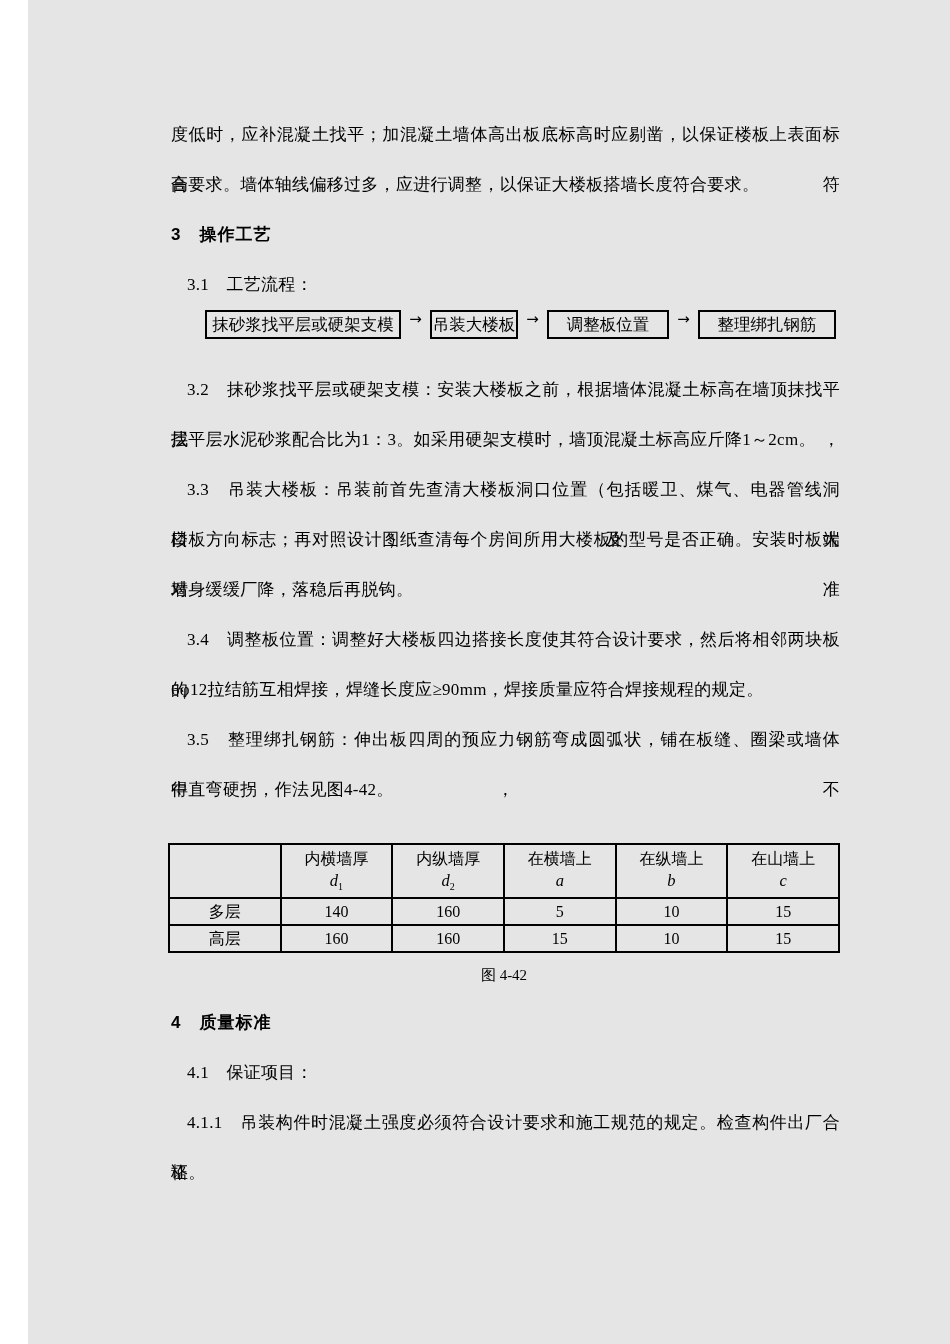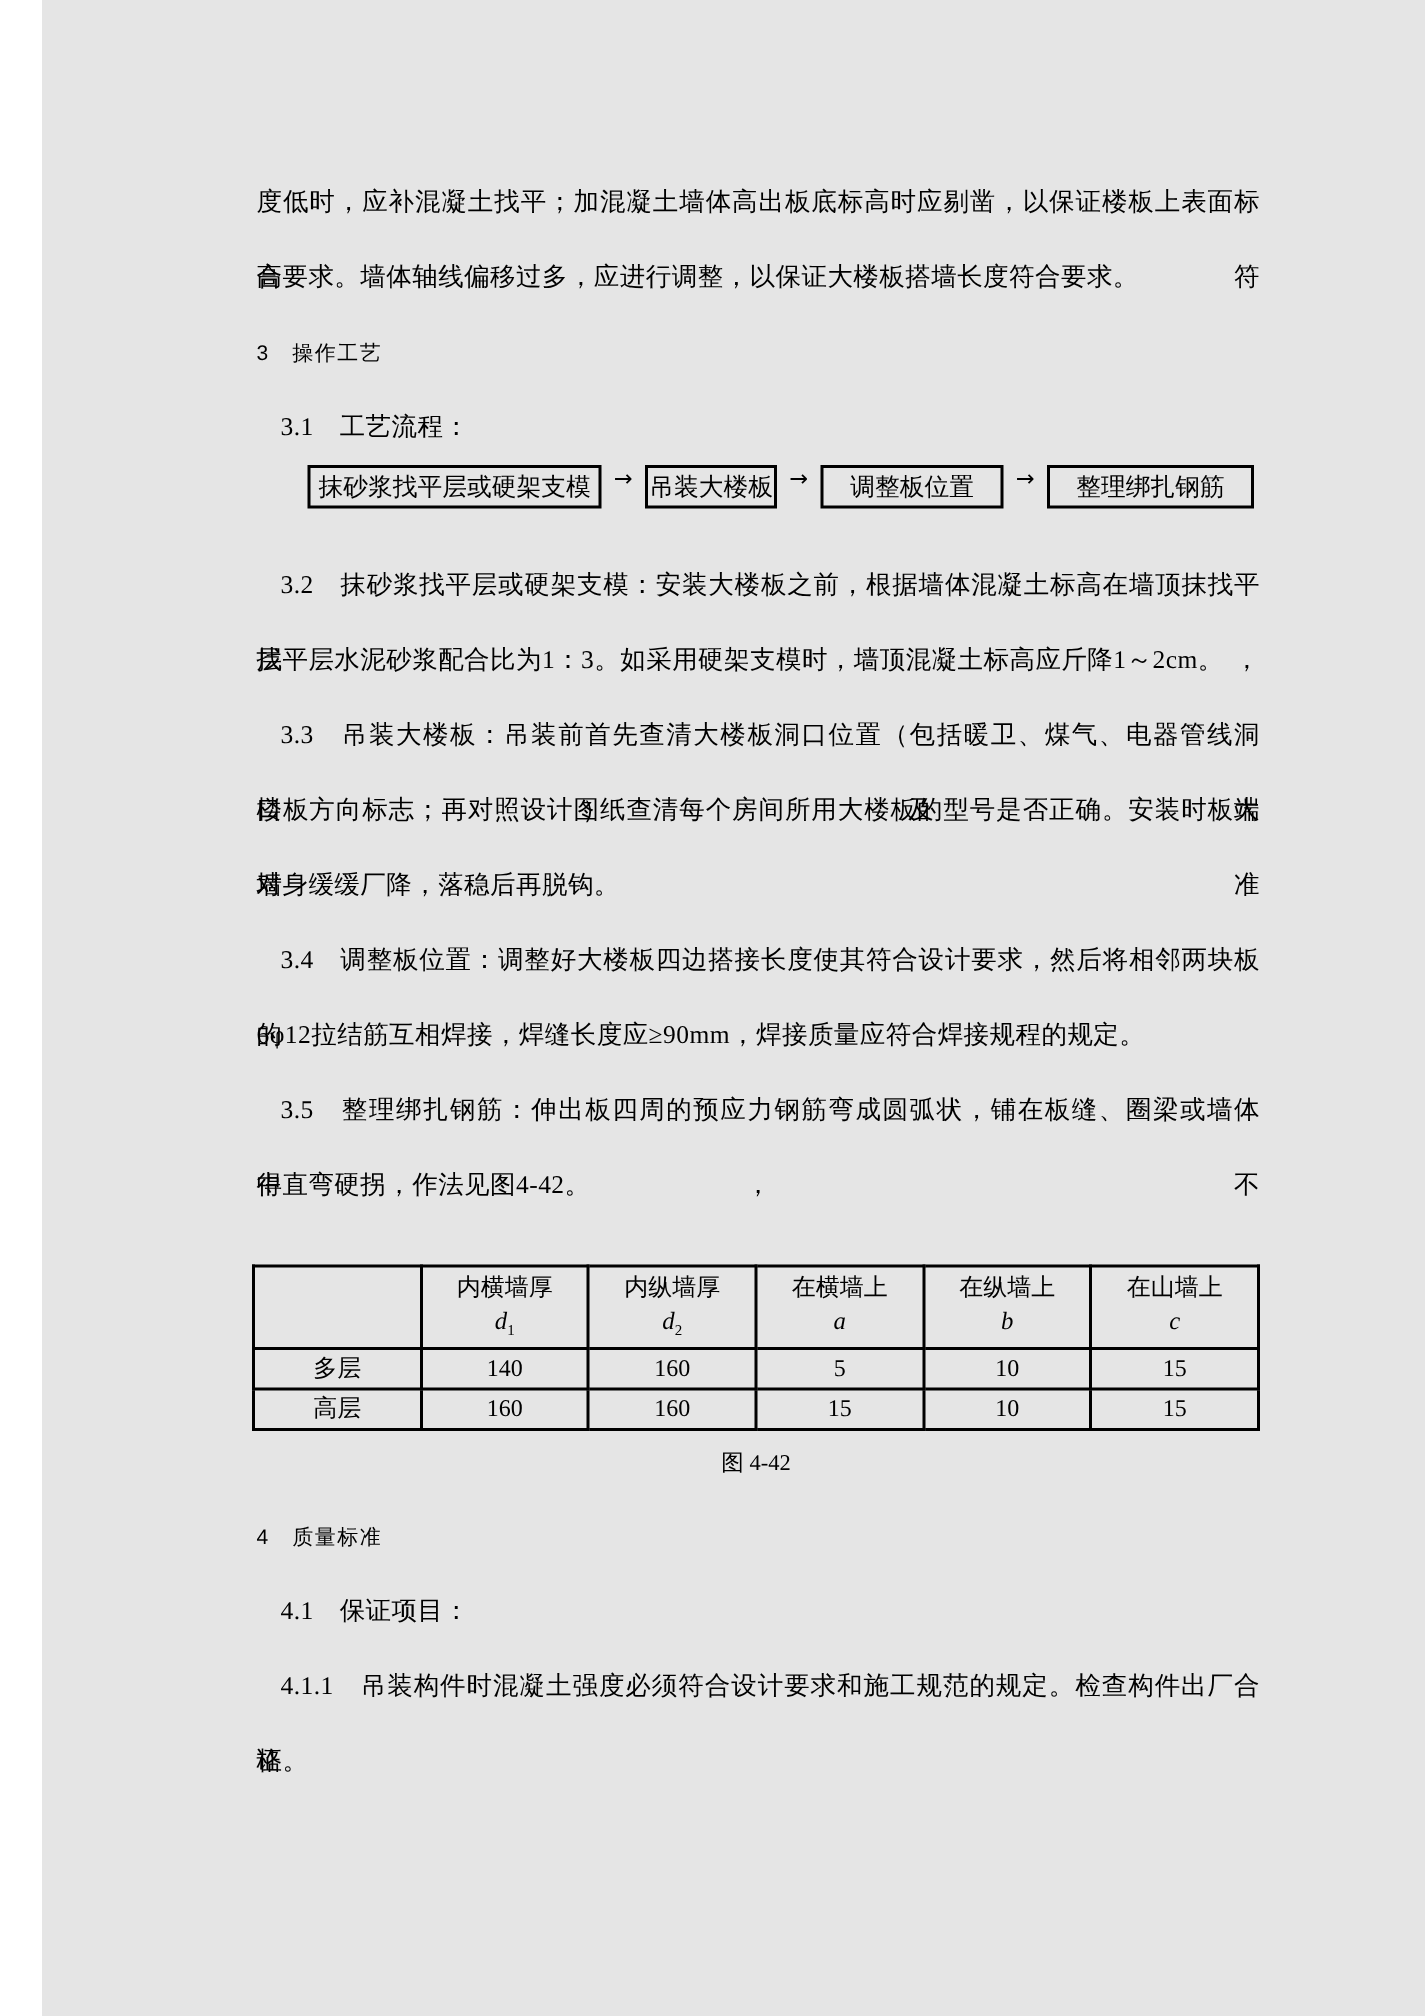--- a/index.html
+++ b/index.html
@@ -27,22 +27,22 @@
   }
   .fill {
     text-align: justify;
     text-align-last: justify;
   }
   .ind {
     text-indent: 16px;
   }
   .h-bold {
     font-family: "Liberation Sans", "DejaVu Sans", sans-serif;
-    font-weight: normal;
-    font-size: 14px;
+    font-weight: bold;
+    font-size: 17px;
     letter-spacing: 1px;
   }
   
   .flow {
     display: flex;
     height: 55px;
     margin-left: 34px;
   }
   .fbox {
     border: 2px solid #000000;

